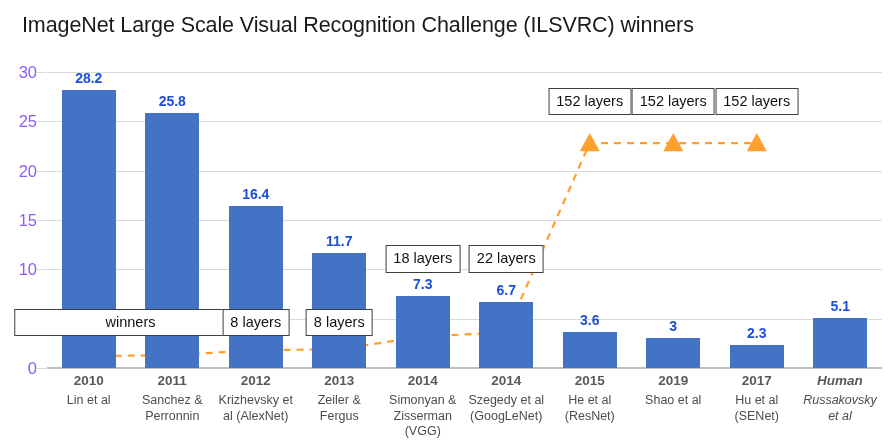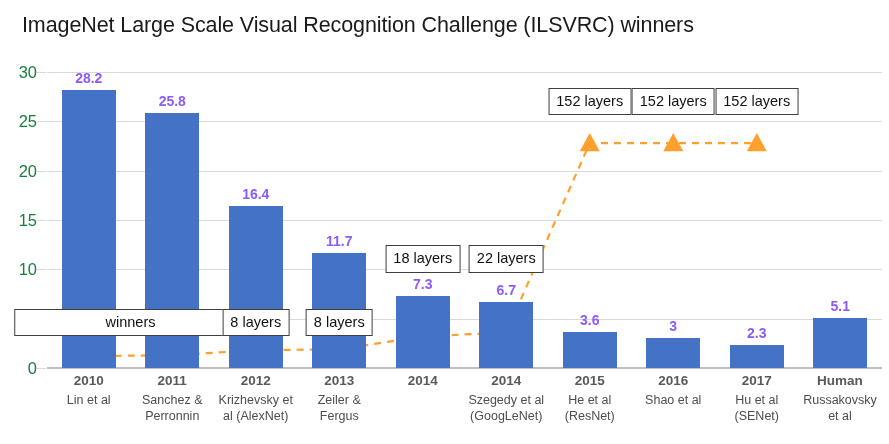--- a/index.html
+++ b/index.html
@@ -52,21 +52,21 @@
     height: 2px;
   }
 
   
   .ytick-label {
     position: absolute;
     right: 0;
     width: 34px;
     text-align: right;
     font-size: 16.5px;
-    color: #15803d;
+    color: #8b5cf6;
     font-family: "Liberation Sans", sans-serif;
     transform: translateY(-50%);
   }
   #yaxis {
     position: absolute;
     left: 0px;
     top: 72px;
     width: 37px;
     height: 296px;
   }
@@ -81,21 +81,21 @@
   
   .bar {
     position: absolute;
     background: #4472c4;
     bottom: 0;
   }
   .bar-value {
     position: absolute;
     font-size: 14px;
     font-weight: bold;
-    color: #8b5cf6;
+    color: #1d4ed8;
     text-align: center;
     font-family: "Liberation Sans", sans-serif;
     transform: translateX(-50%);
     white-space: nowrap;
   }
 
   
   #line-svg {
     position: absolute;
     left: 0;
@@ -237,36 +237,37 @@
       <div class="xcat" style="left: 208.75px; width: 79.5px;">
         <div class="xcat-year">2012</div>
         <div class="xcat-sub">Krizhevsky et al (AlexNet)</div>
       </div>
       <div class="xcat" style="left: 292.25px; width: 79.5px;">
         <div class="xcat-year">2013</div>
         <div class="xcat-sub">Zeiler &amp; Fergus</div>
       </div>
       <div class="xcat" style="left: 375.75px; width: 79.5px;">
         <div class="xcat-year">2014</div>
+        <div class="xcat-sub">Simonyan &amp; Zisserman (VGG)</div>
       </div>
       <div class="xcat" style="left: 459.25px; width: 79.5px;">
         <div class="xcat-year">2014</div>
         <div class="xcat-sub">Szegedy et al (GoogLeNet)</div>
       </div>
       <div class="xcat" style="left: 542.75px; width: 79.5px;">
         <div class="xcat-year">2015</div>
         <div class="xcat-sub">He et al (ResNet)</div>
       </div>
       <div class="xcat" style="left: 626.25px; width: 79.5px;">
-        <div class="xcat-year">2016</div>
+        <div class="xcat-year">2019</div>
         <div class="xcat-sub">Shao et al</div>
       </div>
       <div class="xcat" style="left: 709.75px; width: 79.5px;">
         <div class="xcat-year">2017</div>
         <div class="xcat-sub">Hu et al (SENet)</div>
       </div>
-      <div class="xcat" style="left: 793px; width: 79.5px;">
+      <div class="xcat" style="left: 793px; width: 79.5px; font-style: italic;">
         <div class="xcat-year">Human</div>
         <div class="xcat-sub">Russakovsky et al</div>
       </div>
     </div>
 
 </div>
 
 </body></html>

